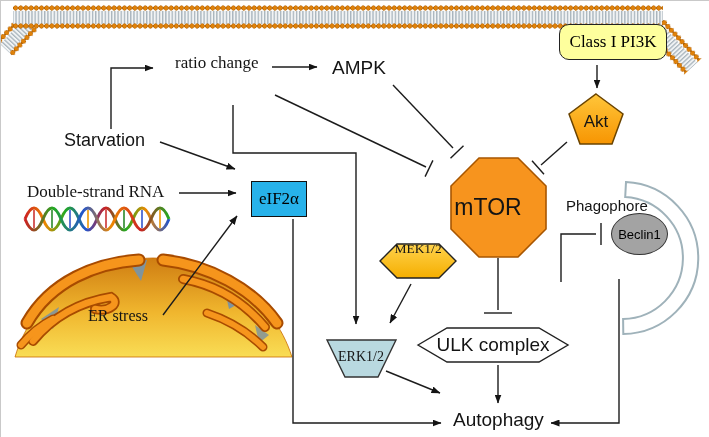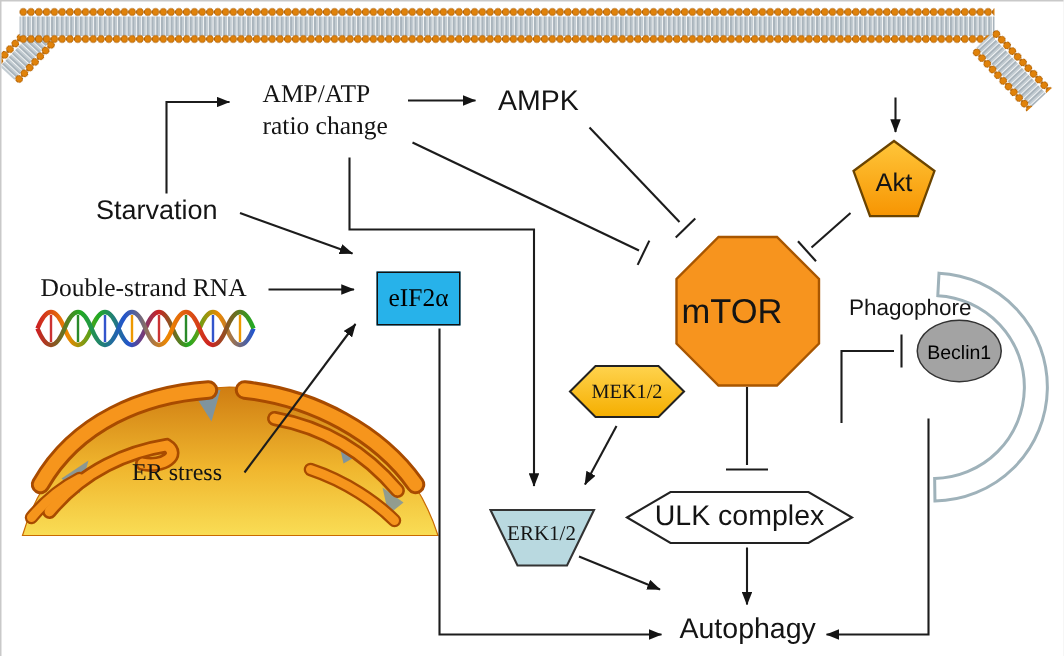--- a/index.html
+++ b/index.html
@@ -154,36 +154,38 @@
       <path d="M497,364 L497,402" marker-end="url(#arr)"></path>
       <path d="M385,370 L439,392" marker-end="url(#arr)"></path>
       <path d="M292,218 L292,422 L440,422" marker-end="url(#arr)"></path>
       <path d="M618,278 L618,422 L550,422" marker-end="url(#arr)"></path>
       <path d="M560,281 L560,233 L595,233"></path>
       <line x1="600" y1="222" x2="600" y2="244"></line>
     </g>
   </svg>
 
   <div class="abs serif" style="left:174px;top:51px;font-size:17px;line-height:21px">
-    <div>AMP/ATP</div>
     <div>ratio change</div>
   </div>
   <div class="abs sans" style="left:331px;top:56px;font-size:19px">AMPK</div>
   <div class="abs sans" style="left:63px;top:129px;font-size:18px">Starvation</div>
   <div class="abs serif" style="left:26px;top:181px;font-size:17px">Double-strand RNA</div>
   <div class="abs serif" style="left:87px;top:306px;font-size:16px">ER stress</div>
   <div class="abs sans" style="left:452px;top:408px;font-size:19px">Autophagy</div>
   <div class="abs sans" style="left:565px;top:196px;font-size:15px">Phagophore</div>
 
+  <div class="box ctr serif b-class1">
+    <span>Class I PI3K</span>
+  </div>
   <div class="box ctr serif b-eif2a">
     <span>eIF2α</span>
   </div>
   <div class="box ctr sans b-beclin">
     <span>Beclin1</span>
   </div>
 
   <div class="abs sans ctr" style="left:568px;top:111px;width:54px;font-size:17px">Akt</div>
   <div class="abs sans ctr" style="left:450px;top:193px;width:74px;font-size:23px">mTOR</div>
-  <div class="abs serif ctr" style="left:379px;top:252px;width:76px;font-size:13.5px">MEK1/2</div>
+  <div class="abs serif ctr" style="left:379px;top:240px;width:76px;font-size:13.5px">MEK1/2</div>
   <div class="abs serif ctr" style="left:325px;top:348px;width:70px;font-size:14px">ERK1/2</div>
   <div class="abs sans ctr" style="left:417px;top:333px;width:150px;font-size:19px">ULK complex</div>
 
 </div>
 
 </body></html>

